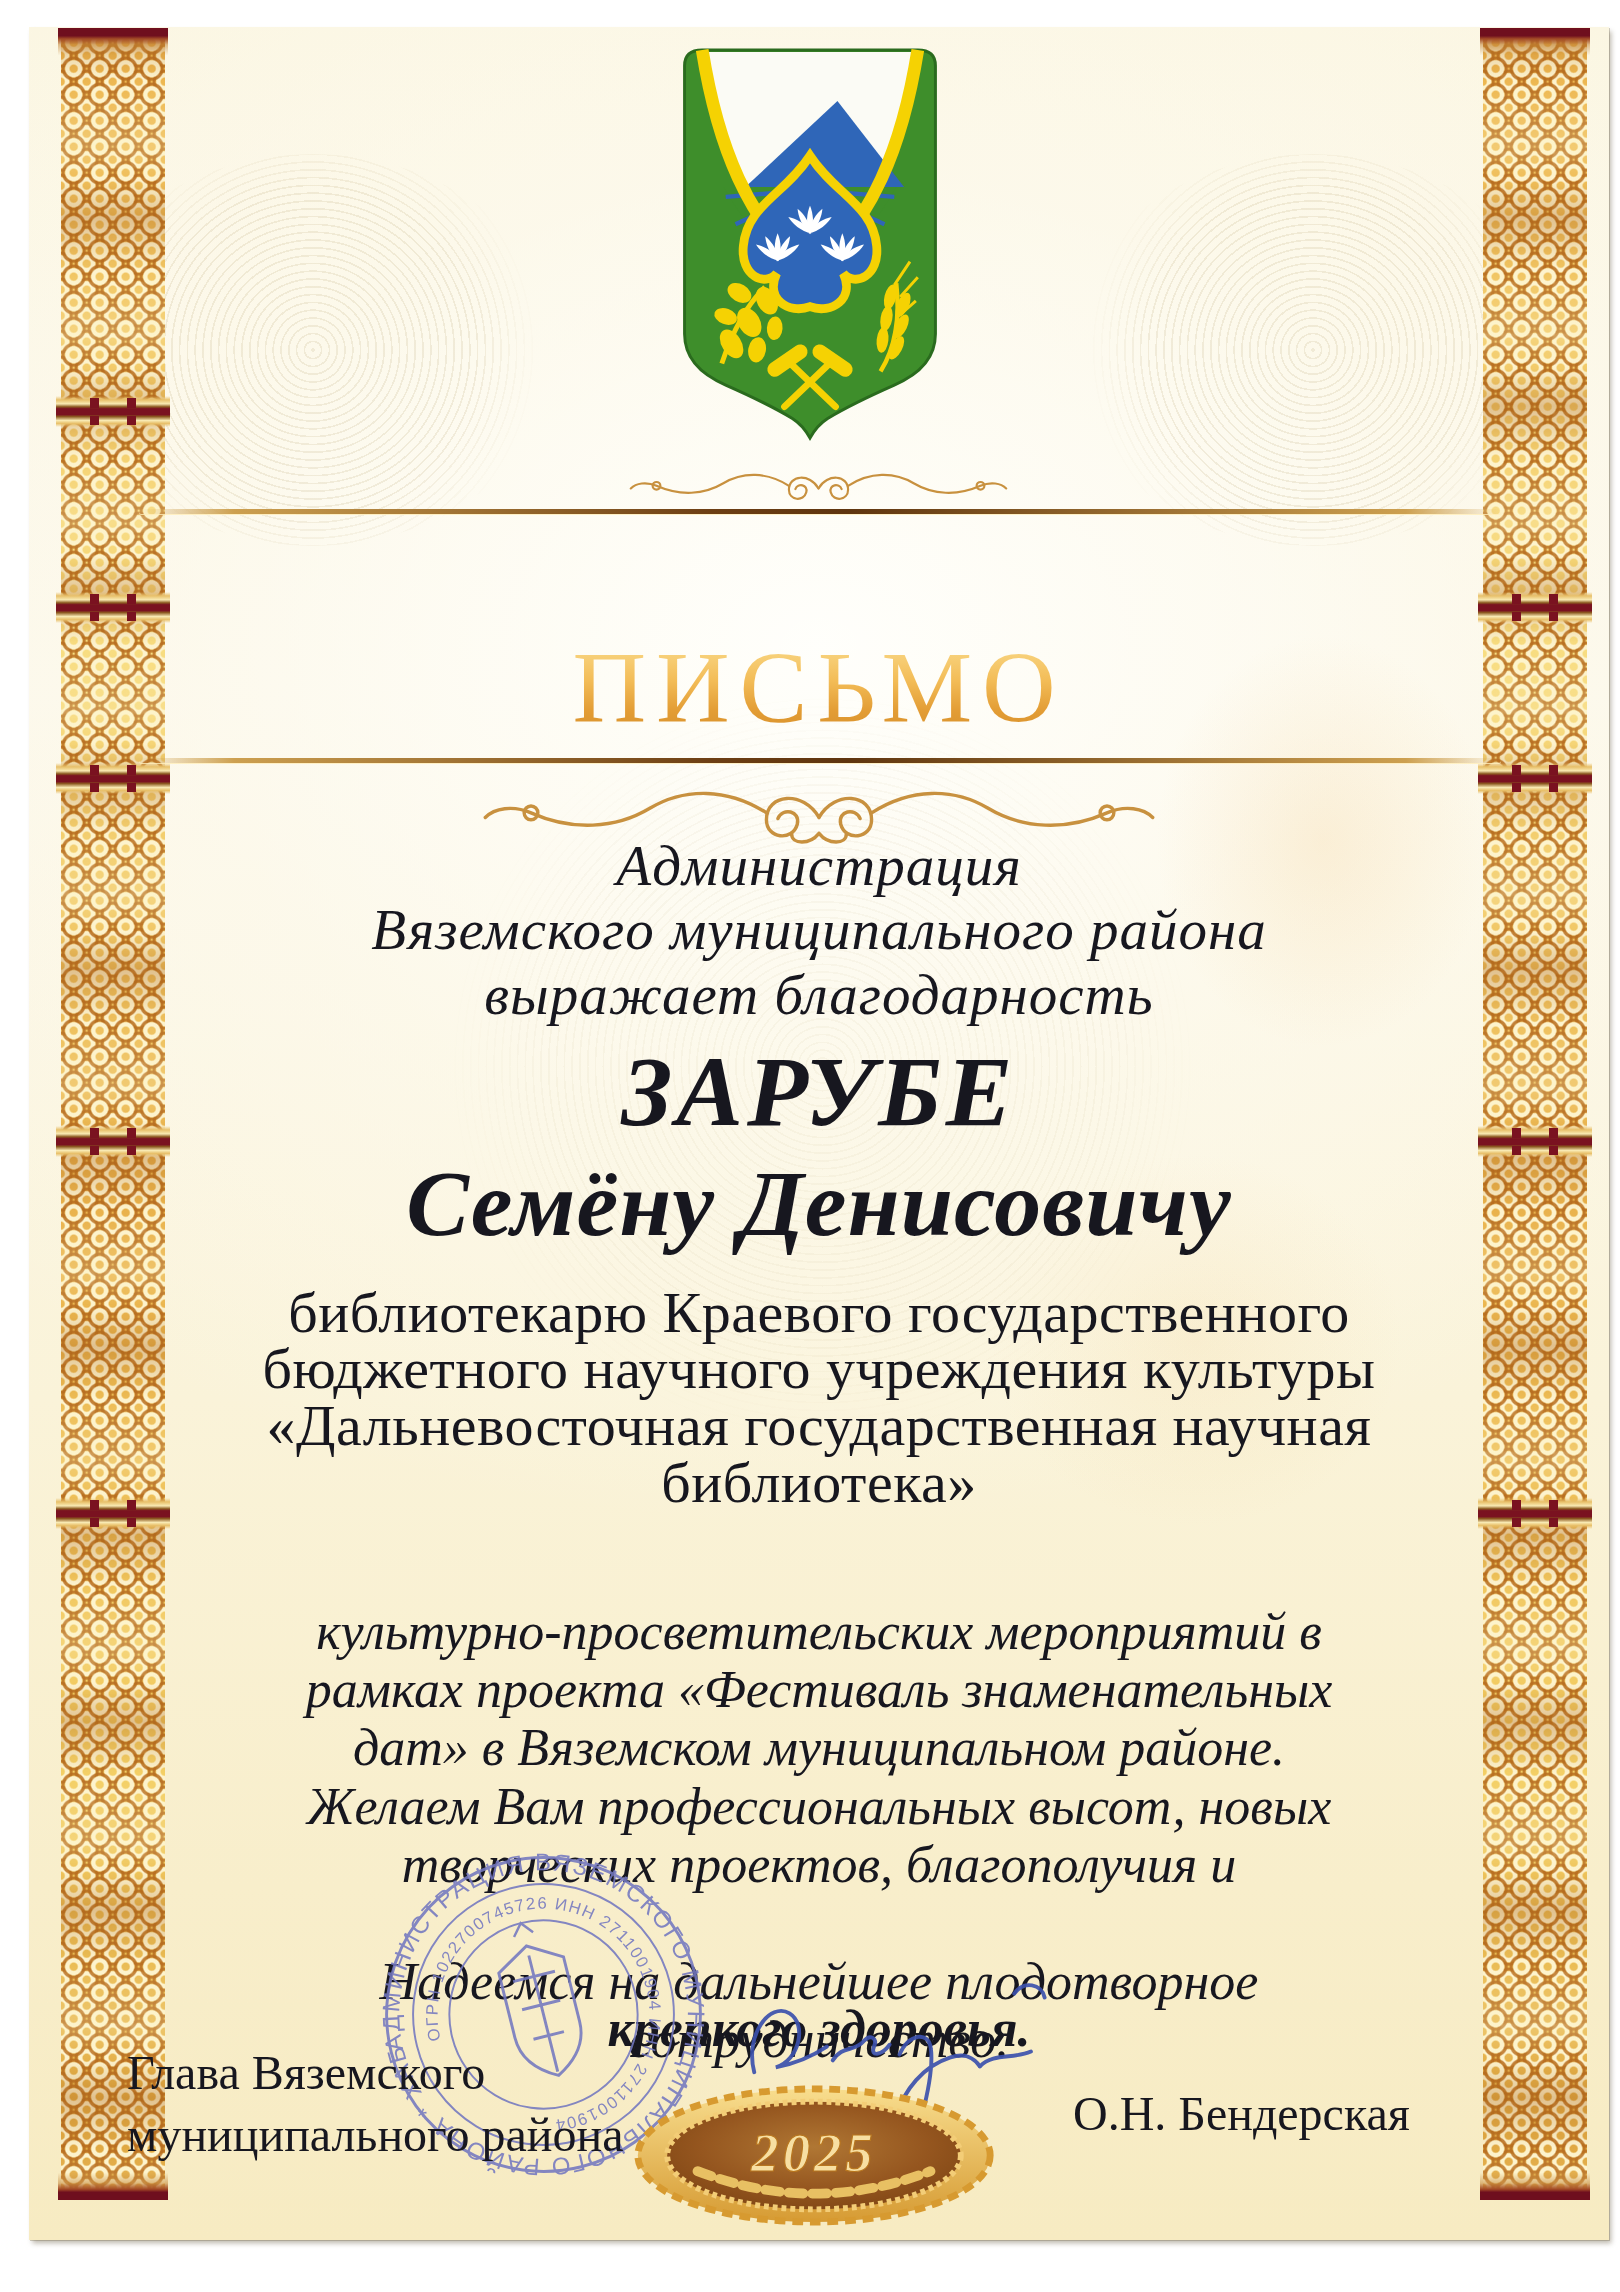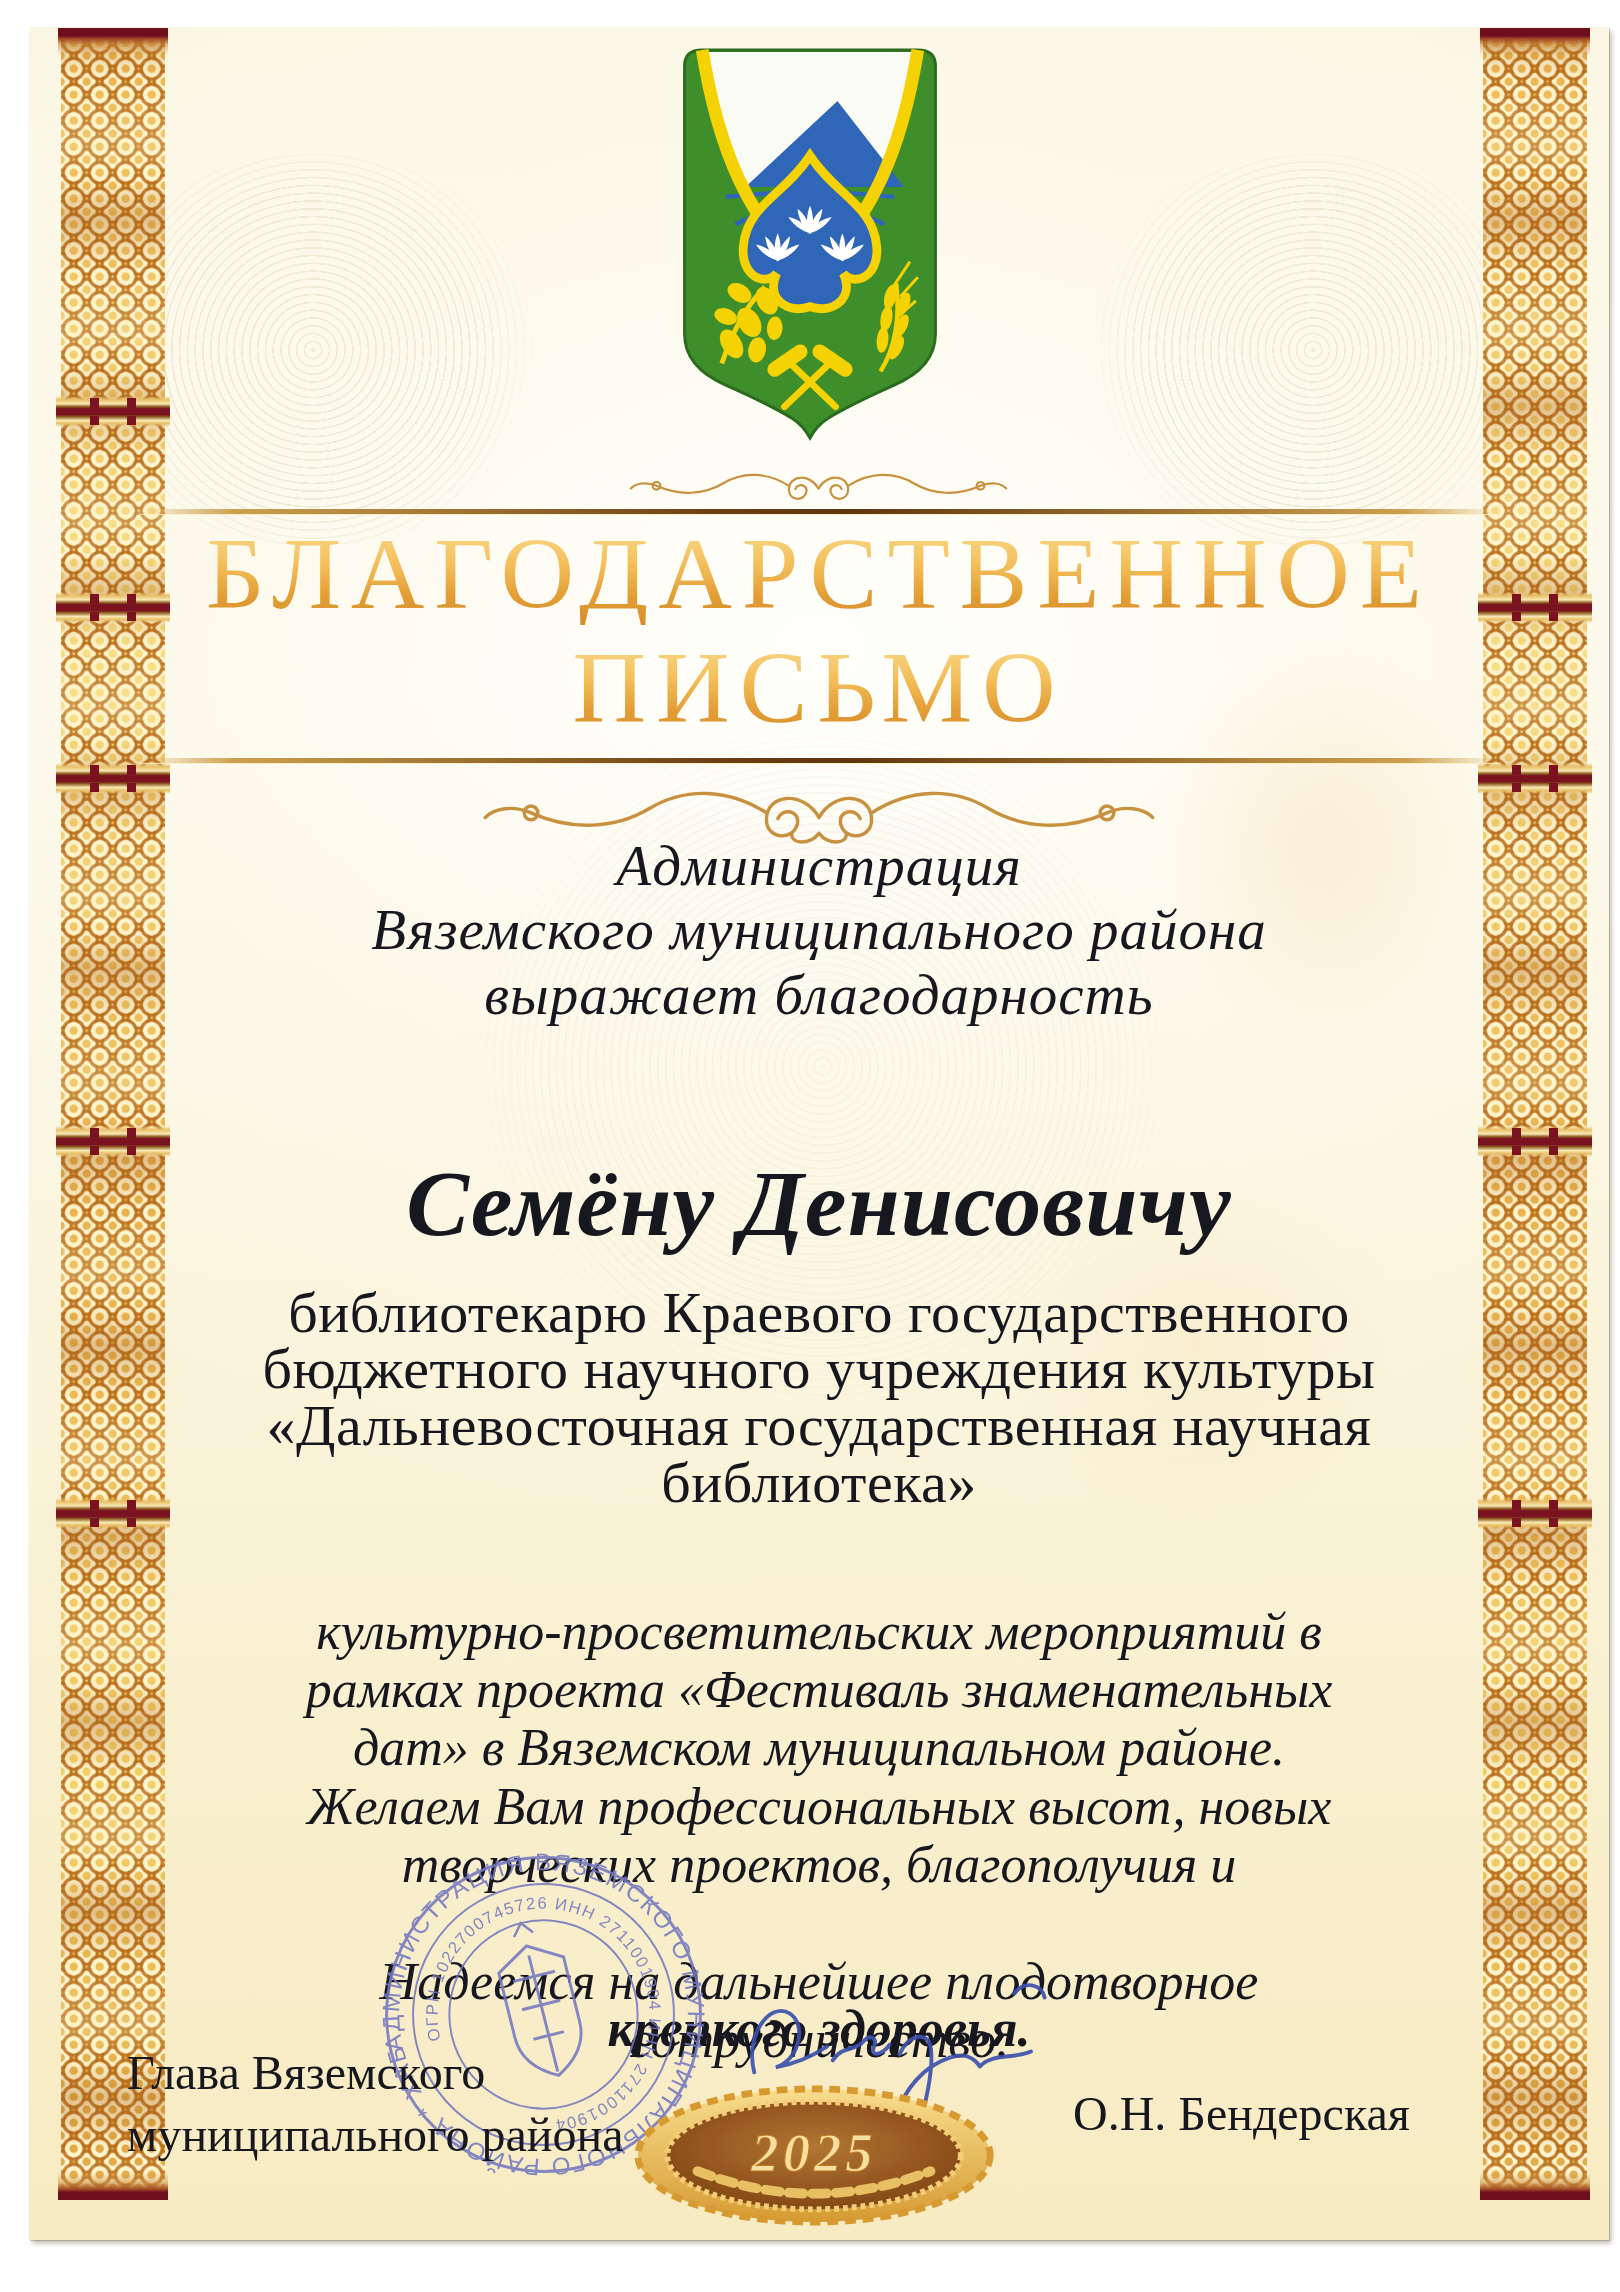--- a/index.html
+++ b/index.html
@@ -170,41 +170,41 @@
       <path d="M300,38 c14,-24 46,-21 46,2 c0,17 -23,19 -27,4 c-3,-12 13,-15 17,-5"></path>
       <path d="M254,34 C220,12 182,12 152,30 C122,48 84,50 48,34 C32,27 16,30 8,38"></path>
       <path d="M346,34 C380,12 418,12 448,30 C478,48 516,50 552,34 C568,27 584,30 592,38"></path>
       <circle cx="48" cy="34" r="6"></circle>
         <circle cx="552" cy="34" r="6"></circle>
     </g>
   </svg>
 
   <div class="rule" style="left:110px;top:482px;width:1362px;"></div>
 
-  <div class="title" style="top:496px;font-size:102px;">БЛАГОДАРСТВЕННОЕ</div>
   <div class="title" style="top:610px;font-size:102px;">ПИСЬМО</div>
 
   <div class="rule" style="left:110px;top:731px;width:1362px;"></div>
 
   <svg class="flourish" style="left:447px;top:747px;" width="686" height="80" viewBox="0 0 600 70">
     <g stroke="#c8913f" stroke-width="3" fill="none" stroke-linecap="round">
       <path d="M300,38 c-14,-24 -46,-21 -46,2 c0,17 23,19 27,4 c3,-12 -13,-15 -17,-5"></path>
       <path d="M300,38 c14,-24 46,-21 46,2 c0,17 -23,19 -27,4 c-3,-12 13,-15 17,-5"></path>
       <path d="M254,34 C220,12 182,12 152,30 C122,48 84,50 48,34 C32,27 16,30 8,38"></path>
       <path d="M346,34 C380,12 418,12 448,30 C478,48 516,50 552,34 C568,27 584,30 592,38"></path>
       <circle cx="48" cy="34" r="6"></circle>
         <circle cx="552" cy="34" r="6"></circle>
       <path d="M300,52 c-8,10 -24,10 -24,0 M300,52 c8,10 24,10 24,0"></path>
     </g>
   </svg>
 
   <div class="cline intro" style="top:806px;">Администрация</div>
   <div class="cline intro" style="top:870px;">Вяземского муниципального района</div>
   <div class="cline intro" style="top:935px;">выражает благодарность</div>
 
+  <div class="cline surname" style="top:1015px;">ЗАРУБЕ</div>
   <div class="cline rname" style="top:1129px;">Семёну Денисовичу</div>
 
   <div class="cline pos" style="top:1257px;">библиотекарю Краевого государственного</div>
   <div class="cline pos" style="top:1313px;">бюджетного научного учреждения культуры</div>
   <div class="cline pos" style="top:1370px;">«Дальневосточная государственная научная</div>
   <div class="cline pos" style="top:1427px;">библиотека»</div>
 
   <div class="cline body-par" style="top:1576px;">культурно-просветительских мероприятий в</div>
   <div class="cline body-par" style="top:1634px;">рамках проекта «Фестиваль знаменательных</div>
   <div class="cline body-par" style="top:1692px;">дат» в Вяземском муниципальном районе.</div>

